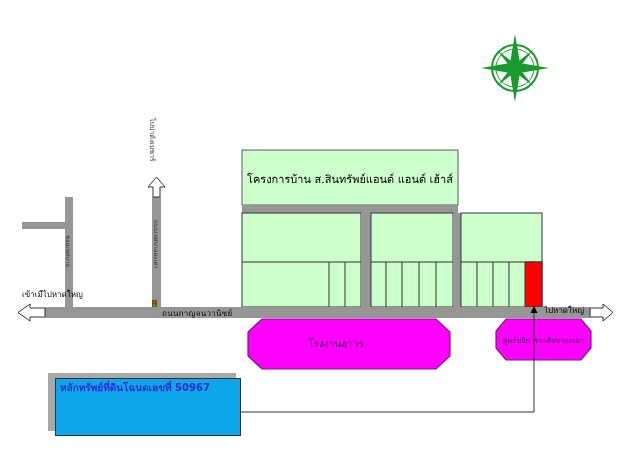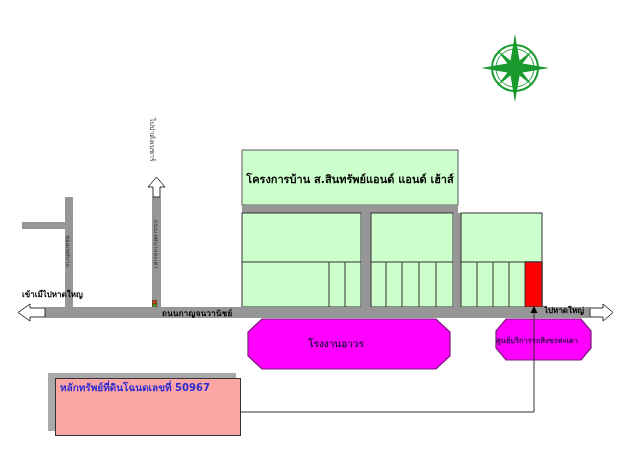--- a/index.html
+++ b/index.html
@@ -1,31 +1,31 @@
 <!DOCTYPE html>
 <html><head>
   <meta charset="utf-8">
   <style>
     html, body { margin: 0; padding: 0; background: #ffffff; }
     body { width: 640px; height: 469px; position: relative; overflow: hidden;
            font-family: "DejaVu Sans", sans-serif; }
     svg#map { position: absolute; left: 0; top: 0; }
-    .label { position: absolute; font-weight: bold; color: #000; white-space: nowrap; }
+    .label { position: absolute; font-weight: normal; color: #000; white-space: nowrap; }
     .lbl-project { left: 242px; top: 170px; width: 216px; text-align: center; font-size: 11px; }
     .lbl-factory { left: 248px; top: 336px; width: 176px; text-align: center; font-size: 10px; color: #3a0a55; }
-    .lbl-center  { left: 496px; top: 334px; width: 95px; font-size: 7.5px; color: #3a0a55; }
+    .lbl-center  { left: 496px; top: 334px; width: 95px; text-align: center; font-size: 7.5px; color: #3a0a55; }
     .lbl-left    { left: 22px; top: 288px; font-size: 8px; }
     .lbl-right   { left: 544px; top: 288px; font-size: 8px; margin-top: 16px; }
     .lbl-mainroad { left: 162px; top: 307px; font-size: 8px; letter-spacing: 0.3px; }
     .lbl-vert1 { position: absolute; left: 147px; top: 118px; font-size: 7px; writing-mode: vertical-rl; color: #333; }
     .lbl-vert-road1 { position: absolute; left: 63px; top: 235px; font-size: 6px; writing-mode: vertical-rl; color: #333; }
     .lbl-vert-road2 { position: absolute; left: 151px; top: 220px; font-size: 6px; writing-mode: vertical-rl; color: #333; }
     .callout-shadow { position: absolute; left: 48px; top: 373px; width: 188px; height: 58px; background: #a9a9a9; }
     .callout { position: absolute; left: 55px; top: 378px; width: 186px; height: 58px;
-               background: #fca5a5; border: 1px solid #333; box-sizing: border-box; padding: 2px 4px; }
+               background: #0ea5e9; border: 1px solid #333; box-sizing: border-box; padding: 2px 4px; }
     .callout div { font-size: 10px; color: #2b2bd0; font-weight: bold; line-height: 13px; white-space: nowrap; }
   </style>
 </head>
 <body>
 
 <svg id="map" width="640" height="469" viewBox="0 0 640 469" xmlns="http://www.w3.org/2000/svg">
 
   <g transform="translate(515,68)" stroke="#1a9a2e" fill="none">
     <circle r="23" stroke-width="2"></circle>
     <circle r="19" stroke-width="1"></circle>

